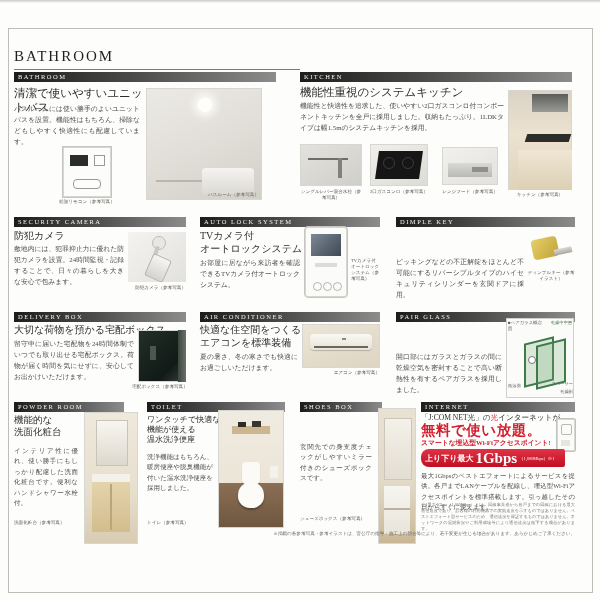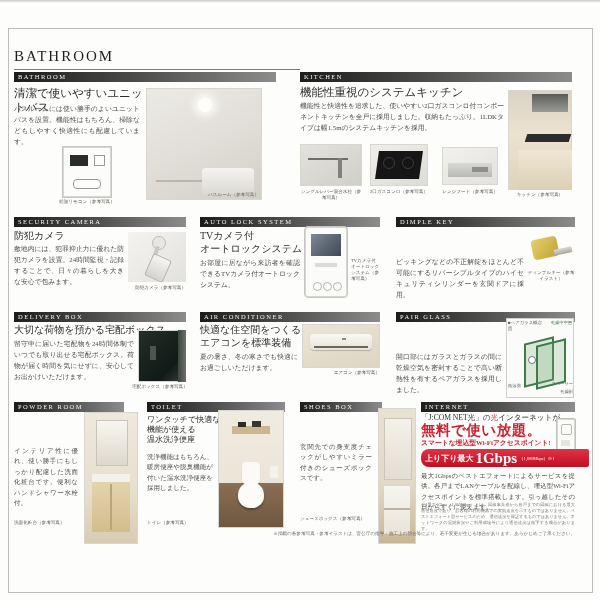--- a/index.html
+++ b/index.html
@@ -134,20 +134,24 @@
     <div class="cap" style="right:2px;top:2px;font-size:4.2px;color:#3f6a45;">乾燥中空層</div>
     <div class="glass-pane" style="left:18px;top:22px;"></div>
     <div class="glass-pane" style="left:30px;top:24px;"></div>
     <div style="position:absolute;left:22px;top:38px;width:6px;height:6px;border-radius:50%;background:#fff;border:1px solid #777;"></div>
     <div class="cap" style="left:2px;bottom:10px;font-size:4.2px;">低温側</div>
     <div class="cap" style="right:1px;bottom:12px;font-size:4.2px;">スペーサー</div>
     <div class="cap" style="right:1px;bottom:4px;font-size:4.2px;">乾燥剤</div>
   </div>
 
   <div class="bar" style="left:14px;top:402px;width:110px;">POWDER ROOM</div>
+  <div class="ttl" style="left:14px;top:415px;width:70px;font-size:9.5px;">
+    <span>機能的な</span><br>
+    <span>洗面化粧台</span>
+  </div>
   <div class="bd" style="left:14px;top:446px;width:64px;font-size:6.5px;">インテリア性に優れ、使い勝手にもしっかり配慮した洗面化粧台です。便利なハンドシャワー水栓付。</div>
   <div class="cap" style="left:14px;top:520px;width:66px;">洗面化粧台（参考写真）</div>
   <div class="ph" style="left:84px;top:412px;width:54px;height:132px;background:linear-gradient(180deg,#efe9dc 0%,#e7dfce 60%,#d8cbb2 100%);">
     <div style="position:absolute;left:12px;top:8px;width:30px;height:44px;background:linear-gradient(#f8f6f1,#ddd8cd);border:1px solid #c9c4b8;"></div>
     <div style="position:absolute;left:8px;top:62px;width:38px;height:8px;background:#f3f1ea;"></div>
     <div style="position:absolute;left:8px;top:70px;width:38px;height:50px;background:linear-gradient(#e4d3ac,#d3bd8e);"></div>
     <div style="position:absolute;left:26px;top:72px;width:1.5px;height:46px;background:#b9a67c;"></div>
   </div>
 
   <div class="bar" style="left:147px;top:402px;width:138px;">TOILET</div>
@@ -179,21 +183,21 @@
   <div class="bar" style="left:421px;top:402px;width:154px;">INTERNET</div>
   <div class="ttl" style="left:421px;top:413px;width:150px;font-size:7.6px;">
     <span>「J:COM NET光」の</span><span class="red">光</span><span>インターネットが</span>
   </div>
   <div class="ttl red" style="left:421px;top:421px;width:134px;font-size:14.5px;font-weight:bold;letter-spacing:.5px;">無料で使い放題。</div>
   <div class="ph" style="left:556px;top:418px;width:18px;height:32px;background:#fbfbf9;border:1px solid #c2c1bd;border-radius:2px;">
     <div style="position:absolute;left:4px;top:5px;width:9px;height:9px;border:1px solid #b9b8b4;border-radius:2px;"></div>
     <div style="position:absolute;left:4px;bottom:5px;width:9px;height:6px;background:#e6e5e1;"></div>
   </div>
   <div class="ttl red" style="left:421px;top:439px;width:150px;font-size:6.8px;font-weight:bold;">スマートな埋込型Wi-Fiアクセスポイント!</div>
-  <div class="banner" style="left:421px;top:449px;width:168px;height:18px;">
+  <div class="banner" style="left:421px;top:449px;width:144px;height:18px;">
     <span style="font-size:8px;font-weight:bold;">上り下り最大</span>
     <span style="font-size:15px;font-weight:bold;margin-left:2px;">1Gbps</span>
     <span style="font-size:4.4px;margin-left:2px;">（1,000Mbps）※1</span>
   </div>
   <div class="bd" style="left:421px;top:471px;width:154px;font-size:6.4px;">最大1Gbpsのベストエフォートによるサービスを提供。各戸までLANケーブルを配線し、埋込型Wi-Fiアクセスポイントを標準搭載します。引っ越したその日からすぐに使えます。</div>
   <div class="fine" style="left:421px;top:502px;width:154px;">※1最大1Gbps（1,000Mbps）とは、回線事業者から各戸までの回線における最大通信速度であり、お客様の利用機器での実効速度を示すものではありません。ベストエフォート型サービスのため、通信速度を保証するものではありません。ネットワークの混雑状況やご利用環境等により通信速度は低下する場合があります。</div>
 
   <div class="cap" style="left:230px;top:531px;width:345px;text-align:right;font-size:4.6px;color:#6a6a6a;">※掲載の各参考写真・参考イラストは、官公庁の指導・施工上の都合等により、若干変更が生じる場合があります。あらかじめご了承ください。</div>
 </div>
 

